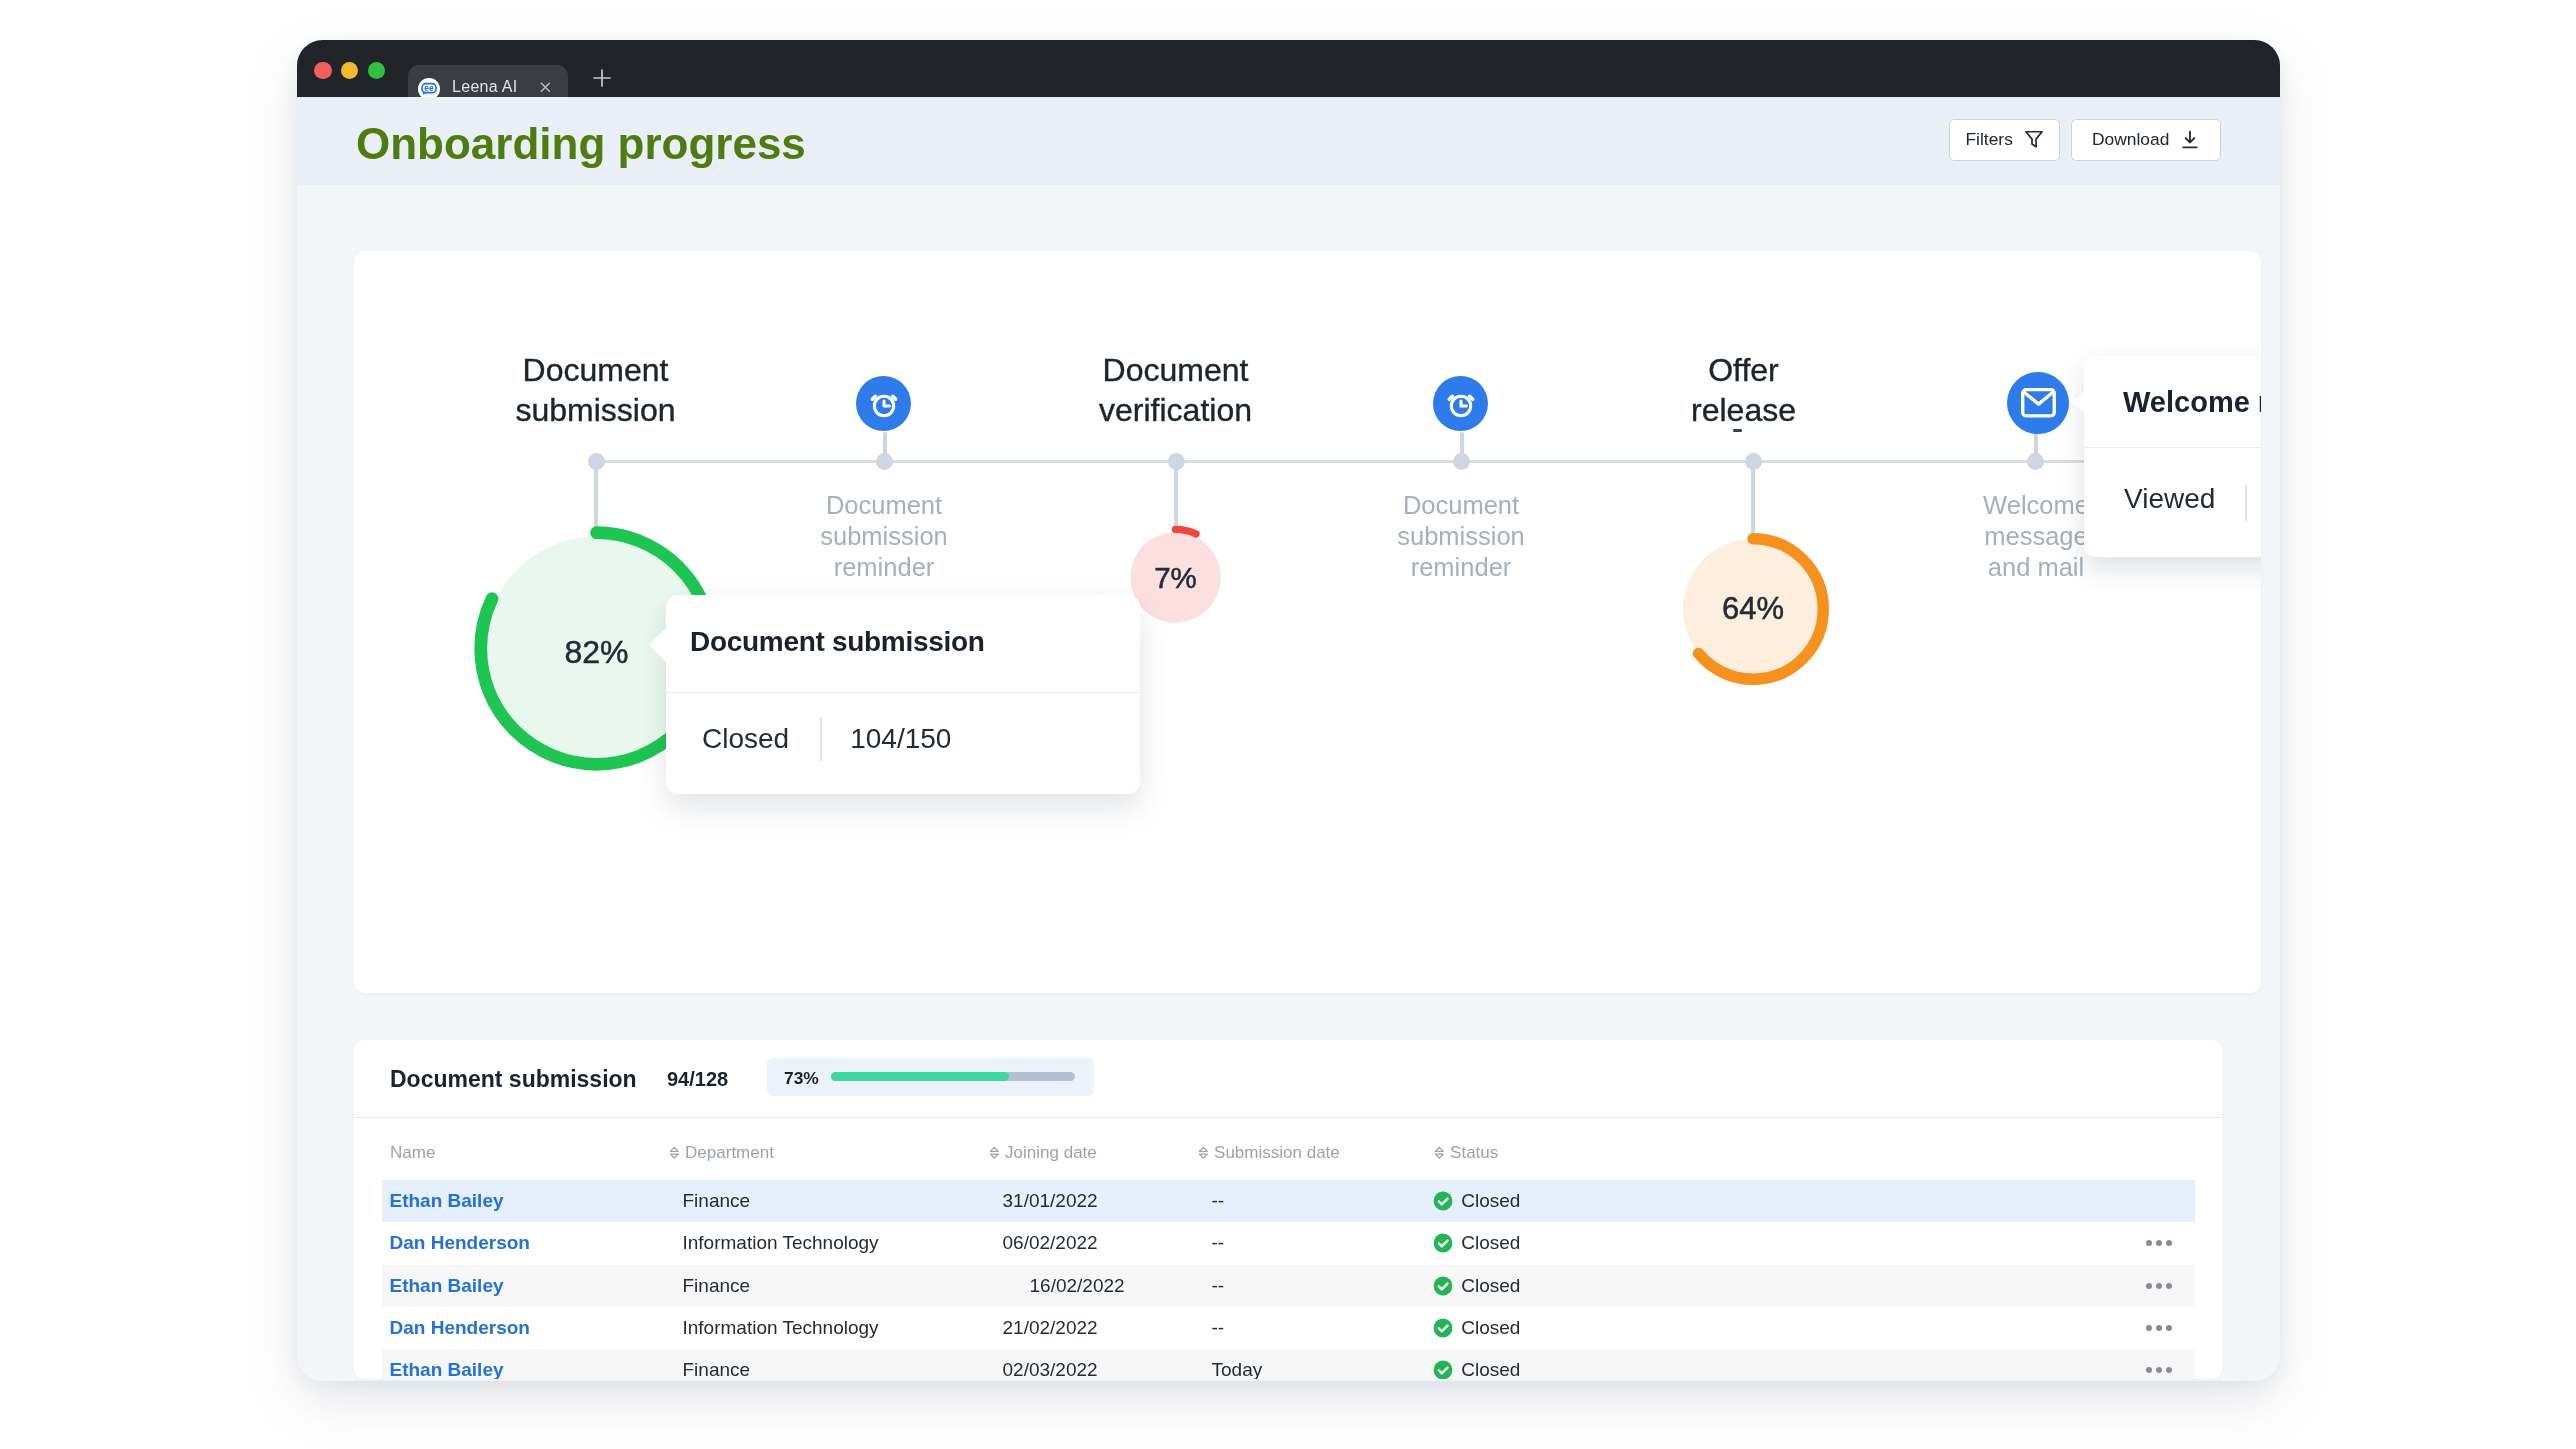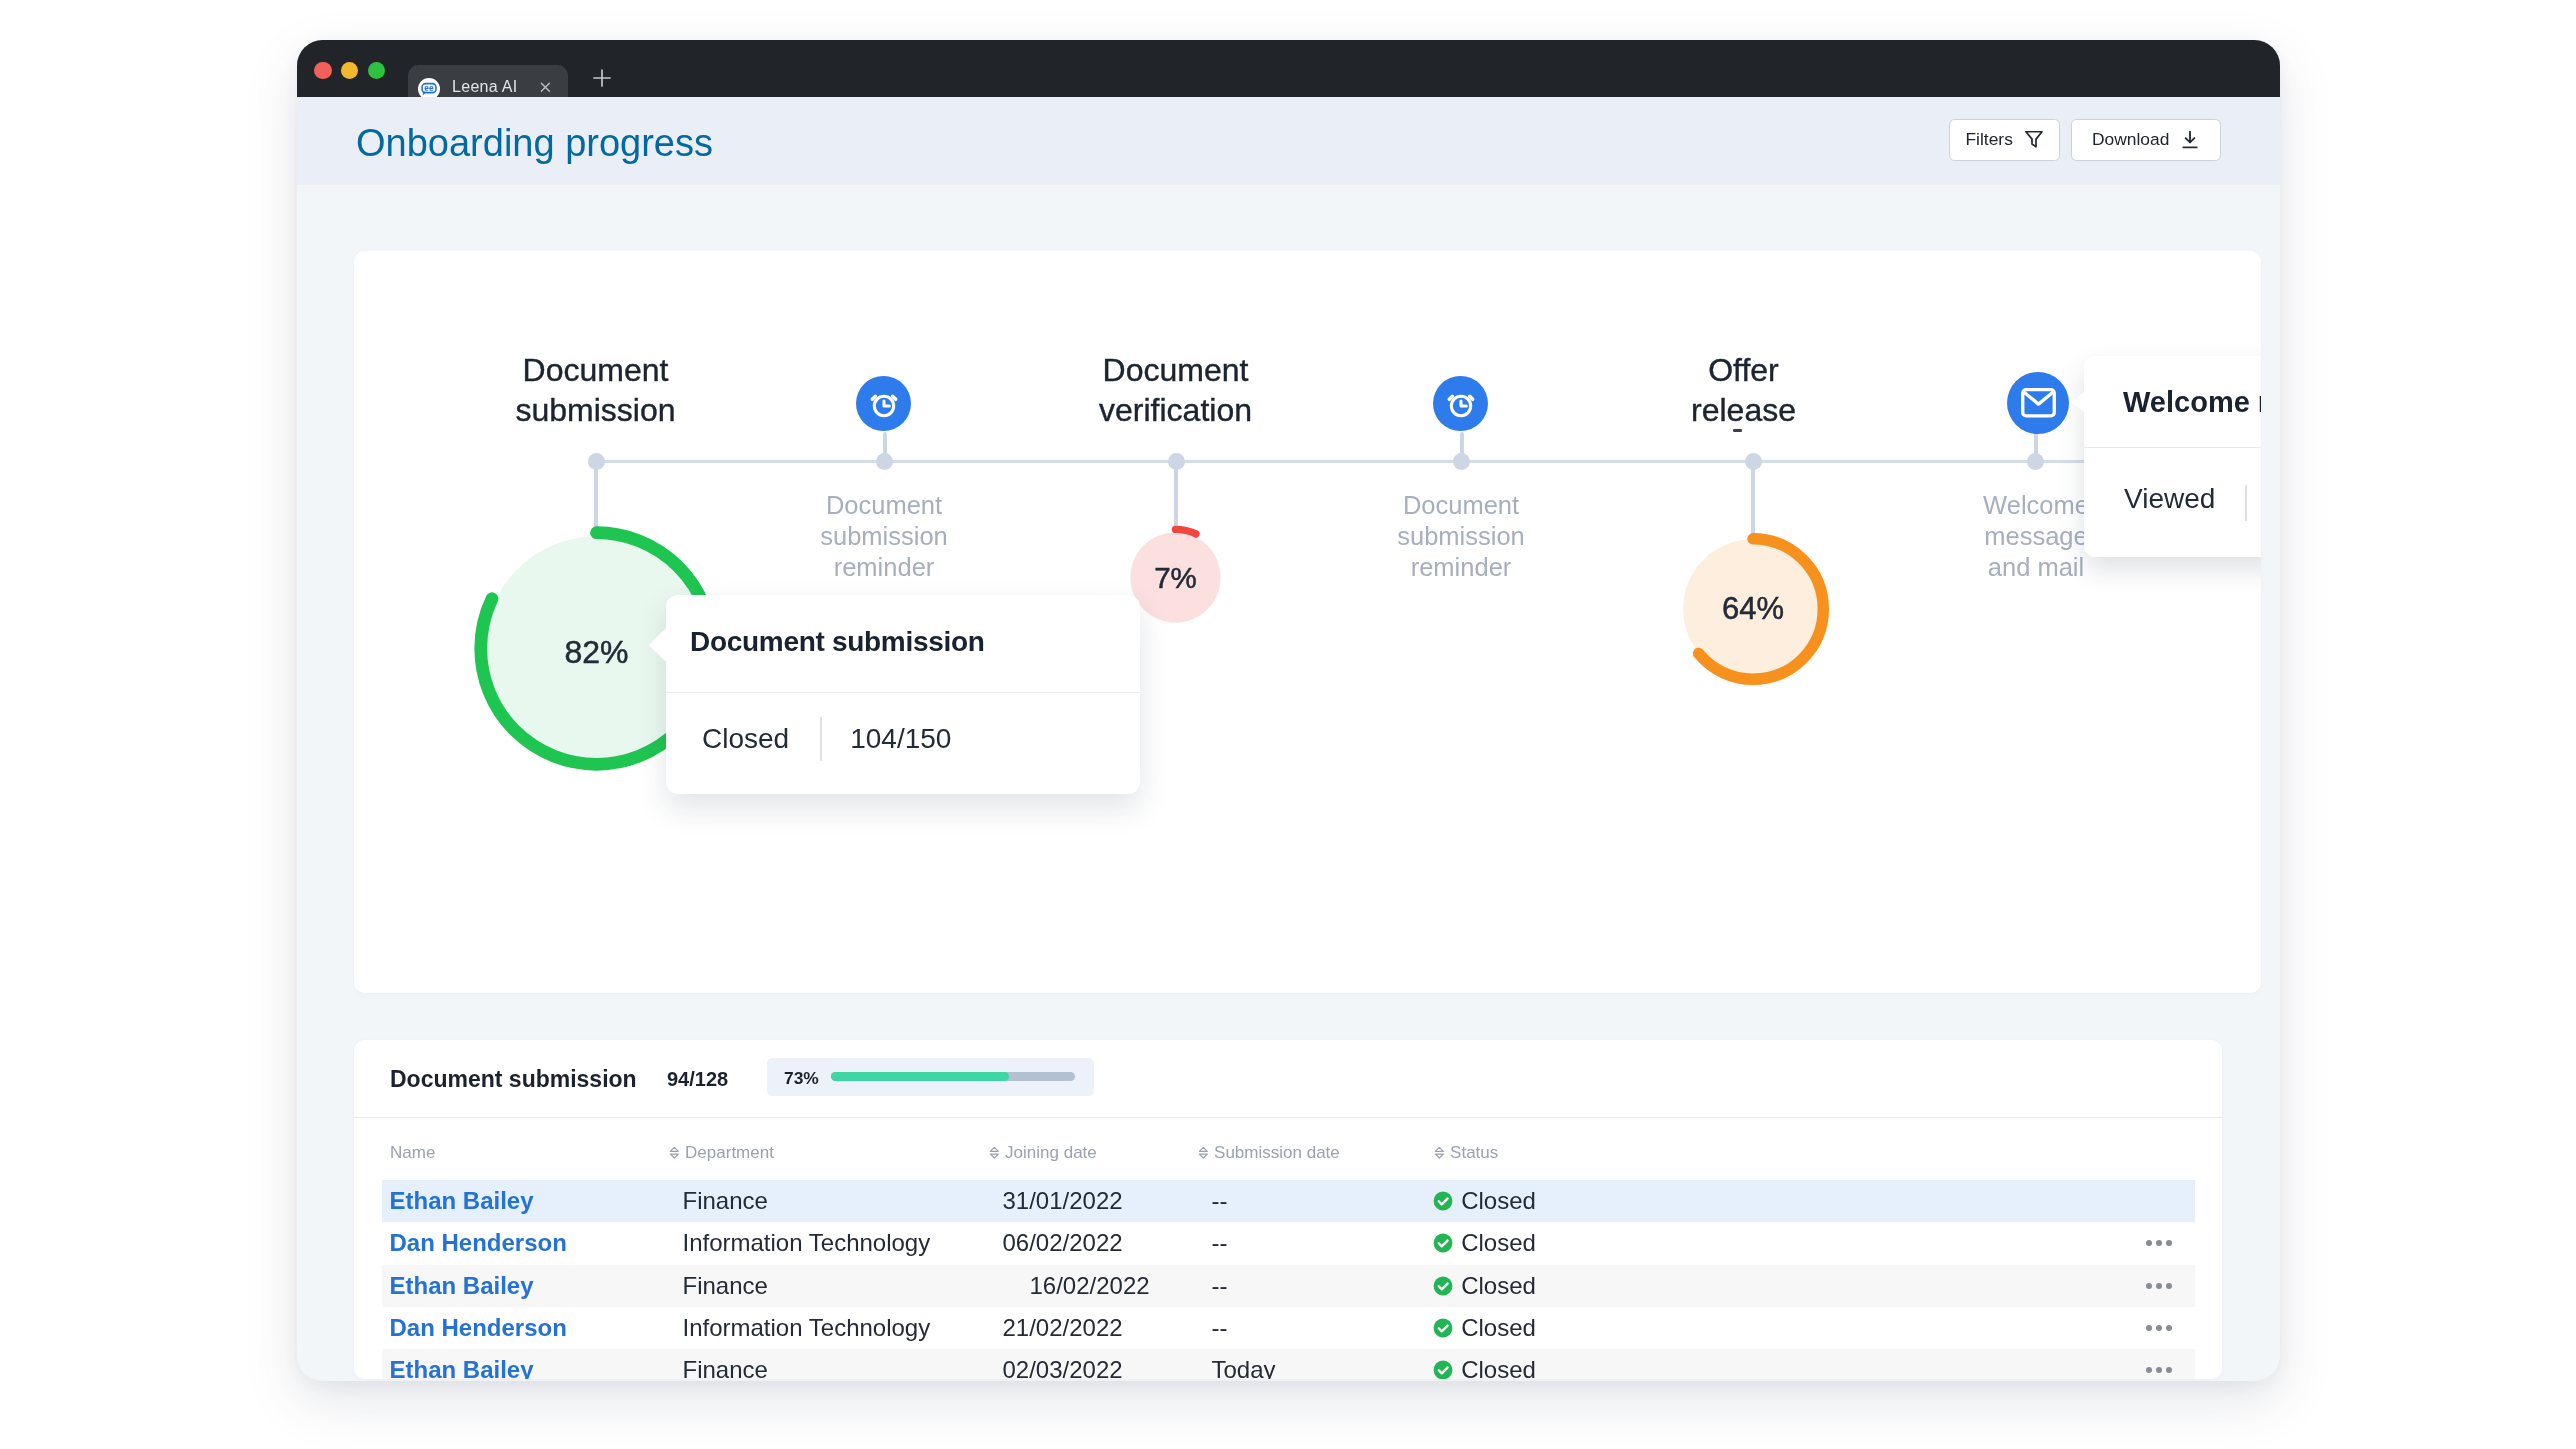--- a/index.html
+++ b/index.html
@@ -14,21 +14,21 @@
   .bar { position:absolute; left:0; top:0; width:100%; height:57px; background:#212428; }
   .dot3 { position:absolute; top:22px; width:17.4px; height:17.4px; border-radius:50%; }
   .tab { position:absolute; left:111px; top:25px; width:160px; height:46px; background:#3a3d41; border-radius:10.7px 10.7px 0 0; }
   .fav { position:absolute; left:10px; top:12.7px; width:22px; height:22px; border-radius:50%; background:#fff; }
   .tabtxt { position:absolute; left:44px; top:0; height:46px; line-height:44px; color:#e2e4e7; font-size:16px; letter-spacing:0.3px; }
   .tabx { position:absolute; left:132px; top:17.4px; width:10.7px; height:10.7px; }
   .tabx svg { display:block; }
   .plus { position:absolute; left:295px; top:27.5px; width:20px; height:20px; }
   
   .hdr { position:absolute; left:0; top:57px; width:100%; height:88px; background:#e9eef7; }
-  .hdr h1 { position:absolute; left:59px; top:50%; transform:translateY(-44%); font-size:38px; font-weight:400; color:#0369a1; letter-spacing:0px; }
+  .hdr h1 { position:absolute; left:59px; top:50%; transform:translateY(-44%); font-size:44px; font-weight:700; color:#4d7c0f; letter-spacing:0px; }
   .btn { position:absolute; top:21.5px; height:42px; background:#fff; border:1.3px solid #ccd1da; border-radius:5.4px;
          display:flex; align-items:center; justify-content:center; gap:10.7px; color:#20262f; font-size:17.4px; }
   .btn.filters { left:1652px; width:111px; }
   .btn.download { left:1774px; width:150px; }
   
   .card { position:absolute; background:#fff; border-radius:10.7px; box-shadow:0 1.3px 5.4px rgba(40,60,90,.04); }
   .card1 { left:57px; top:211px; width:1907px; height:742px; overflow:hidden; }
   .card2 { left:57px; top:1000px; width:1868px; height:339px; overflow:hidden; }
   
   .tline { position:absolute; left:242px; top:209px; width:1665px; height:3.4px; background:#d5dde9; border-radius:2px; }
@@ -59,21 +59,21 @@
   .c2h .t1 { position:absolute; left:36px; top:26px; font-size:23px; font-weight:700; color:#1b222e; }
   .c2h .t2 { position:absolute; left:313px; top:27.5px; font-size:20px; font-weight:700; color:#1b222e; }
   .pbox { position:absolute; left:413px; top:18px; width:327px; height:38px; background:#edf1f9; border-radius:5.4px; }
   .pbox .pc { position:absolute; left:17px; top:10px; font-size:17.4px; font-weight:700; color:#1b222e; }
   .pbox .rail { position:absolute; left:64px; top:14px; width:244px; height:9.4px; border-radius:5.4px; background:#b3bfd3; }
   .pbox .fill { position:absolute; left:0; top:0; width:178px; height:9.4px; border-radius:5.4px; background:#3ed7a3; }
   .c2div { position:absolute; left:0; top:77px; width:100%; height:1.3px; background:#e8ebef; }
   .thead { position:absolute; left:0; top:82px; width:100%; height:62px; font-size:17px; color:#9aa2b0; }
   .thead .h { position:absolute; top:50%; transform:translateY(-50%); display:flex; align-items:center; gap:5.4px; }
   .trow { position:absolute; left:27.5px; width:1813px; height:42px; }
-  .cell { position:absolute; top:50%; transform:translateY(-50%); font-size:24px; color:#242b36; white-space:nowrap; }
+  .cell { position:absolute; top:50%; transform:translateY(-50%); font-size:19px; color:#242b36; white-space:nowrap; }
   .name { color:#2372d4; font-weight:700; }
   .status { display:flex; align-items:center; gap:8.7px; }
   .dots { position:absolute; left:1764px; top:50%; transform:translateY(-50%); display:flex; gap:4px; }
   .dots i { width:6px; height:6px; border-radius:50%; background:#878d96; }
 </style>
 </head>
 <body>
 <div class="win">
 
   <div class="bar">

